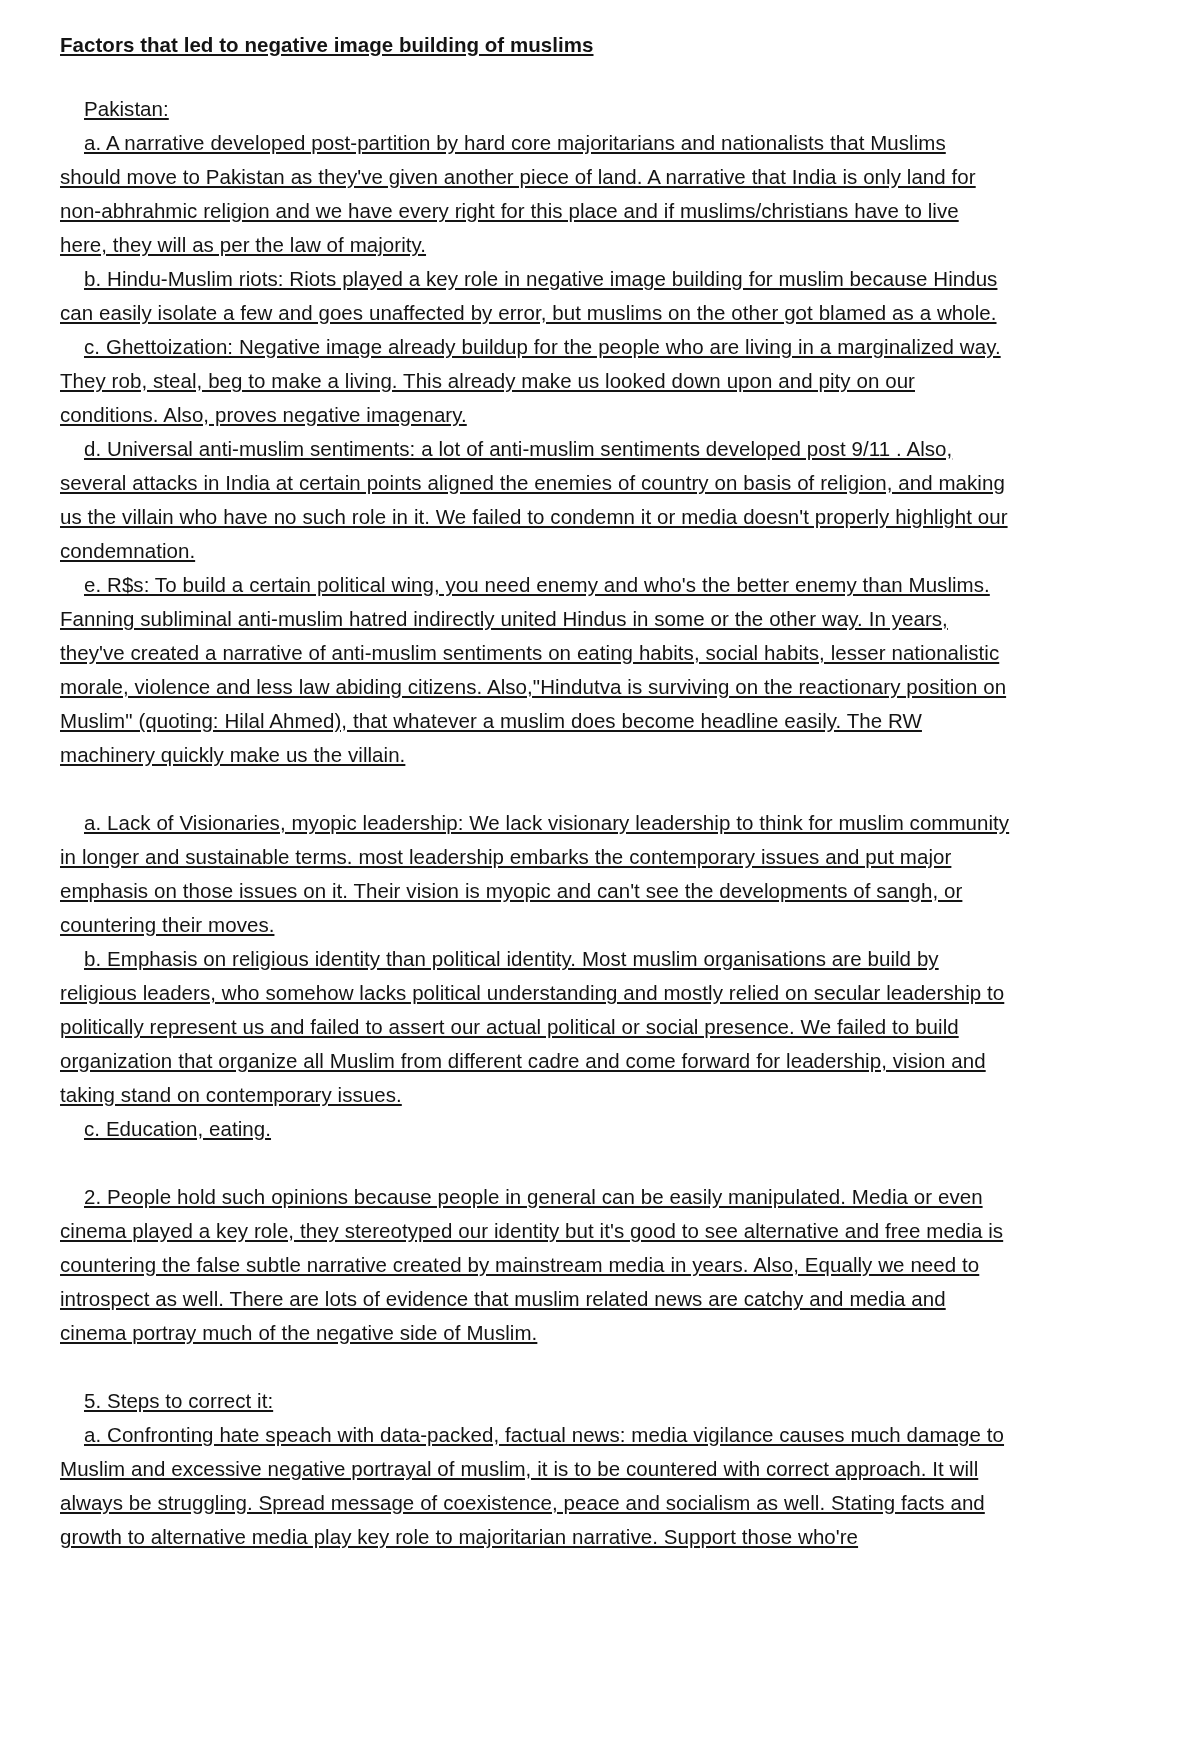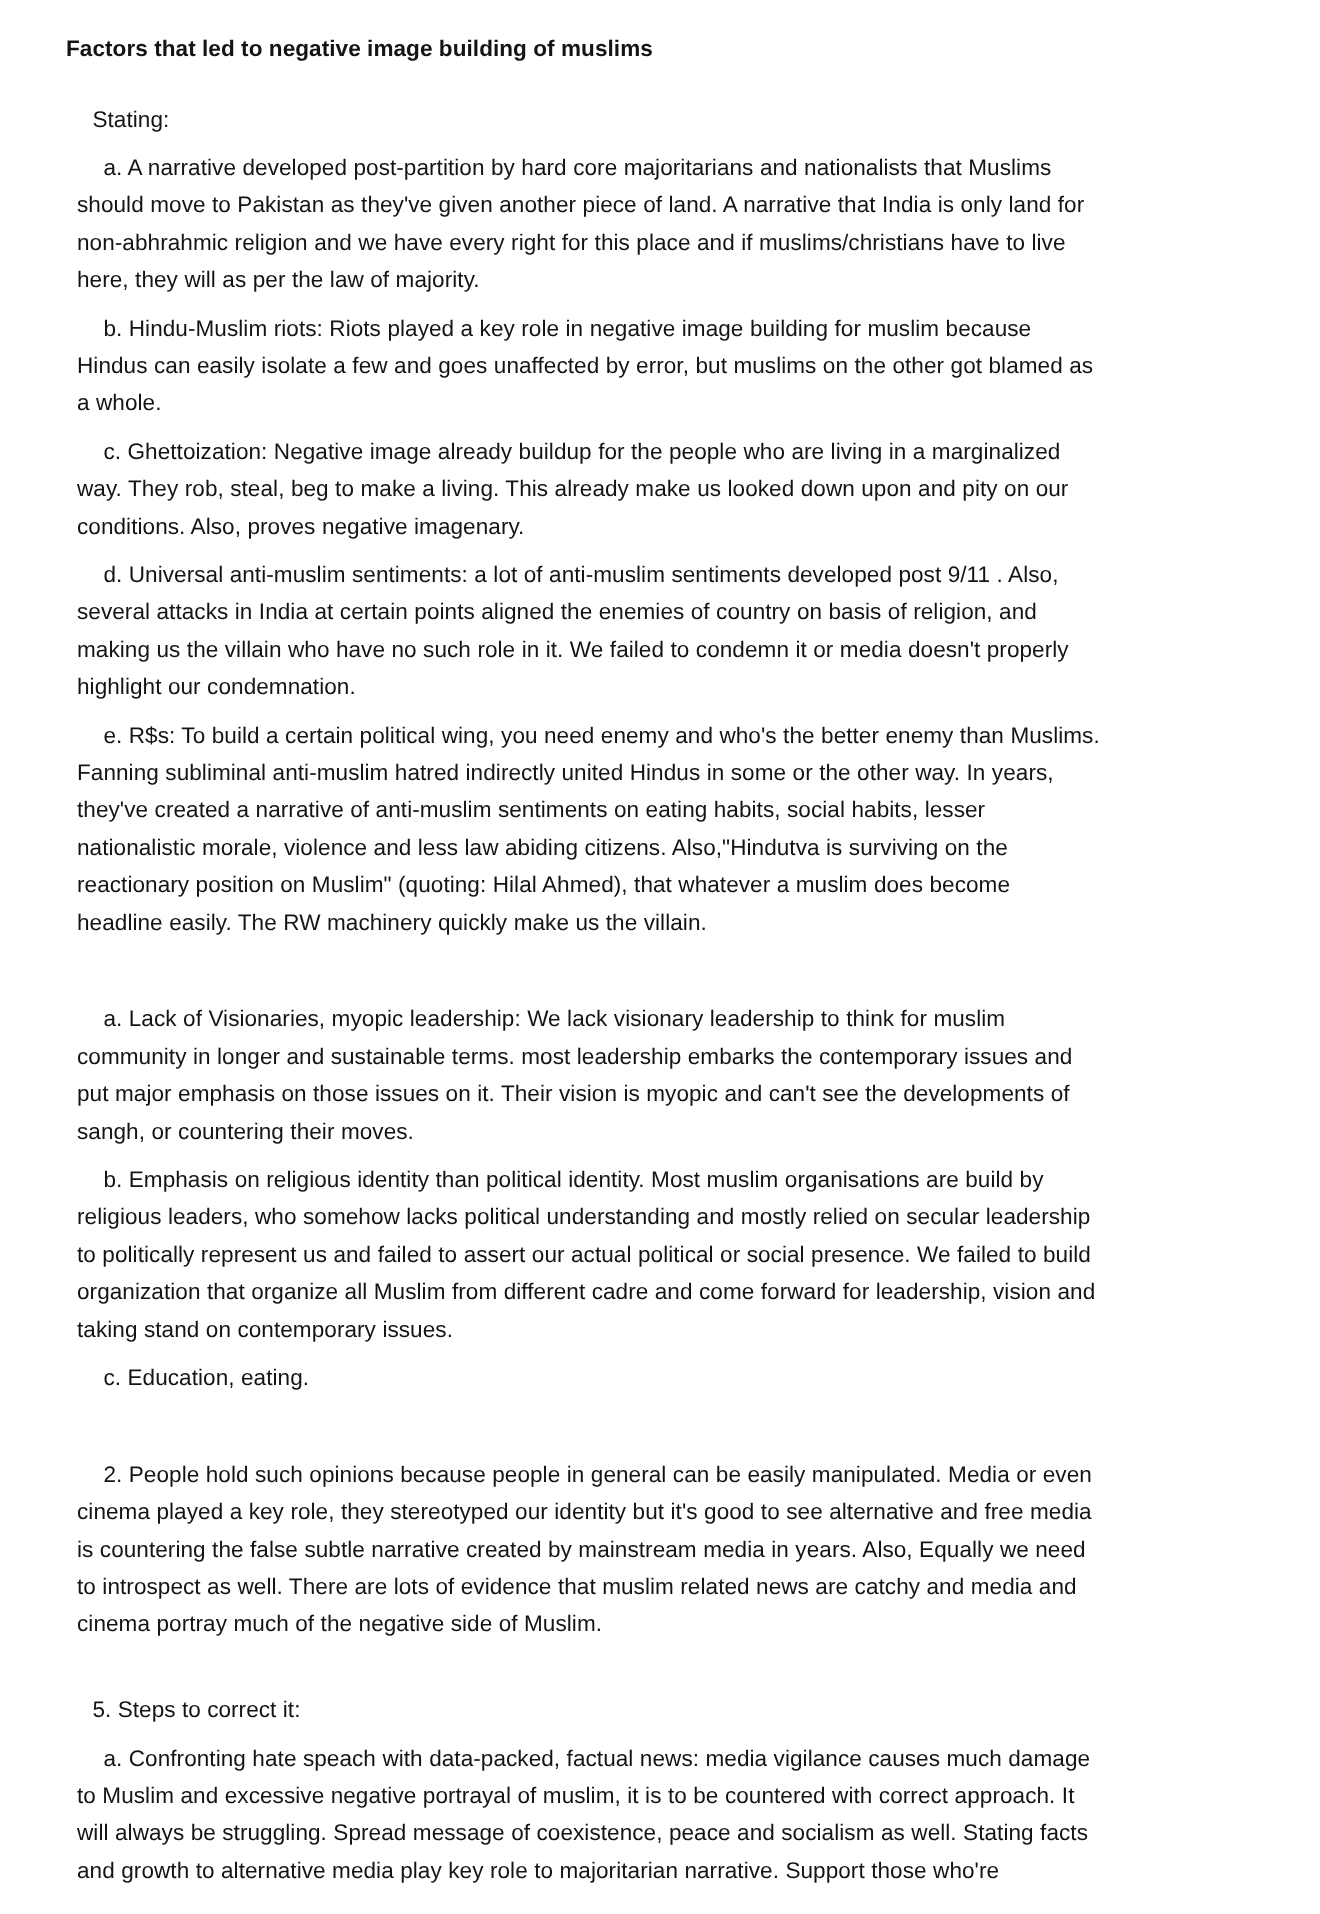--- a/index.html
+++ b/index.html
@@ -20,20 +20,21 @@
     position: relative;
     width: 1200px;
     height: 1740px;
     background: #ffffff;
     box-sizing: border-box;
     padding: 28px 0 0 0;
   }
   .content {
     width: 950px;
     margin: 0 0 0 60px;
+    text-decoration: underline;
   }
   .doc-title {
     font-size: 20.5px;
     line-height: 34px;
     color: #141414;
     margin: 0 0 30px 0;
     letter-spacing: 0.05px;
     white-space: pre-wrap;
   }
   .section {
@@ -44,41 +45,41 @@
     line-height: 34px;
     color: #141414;
     margin: 0;
     text-indent: 24px;
     letter-spacing: 0.05px;
   }
   .para {
     font-size: 20.5px;
     line-height: 34px;
     color: #141414;
-    margin: 10px;
+    margin: 0;
     text-indent: 24px;
     text-align: left;
     letter-spacing: 0.05px;
     word-spacing: 0.1px;
     hyphens: none;
   }
   .spacer-block {
     height: 34px;
   }
 </style>
 </head>
 <body>
 
 <div class="page">
   <div class="content">
 
     <h1 class="doc-title">Factors that led to negative image building of muslims</h1>
 
     <div class="section">
-      <p class="section-heading">Stating:</p>
+      <p class="section-heading">Pakistan:</p>
       <p class="para">a. A narrative developed post-partition by hard core majoritarians and nationalists that Muslims should move to Pakistan as they've given another piece of land. A narrative that India is only land for non-abhrahmic religion and we have every right for this place and if muslims/christians have to live here, they will as per the law of majority.</p>
       <p class="para">b. Hindu-Muslim riots: Riots played a key role in negative image building for muslim because Hindus can easily isolate a few and goes unaffected by error, but muslims on the other got blamed as a whole.</p>
       <p class="para">c. Ghettoization: Negative image already buildup for the people who are living in a marginalized way. They rob, steal, beg to make a living. This already make us looked down upon and pity on our conditions. Also, proves negative imagenary.</p>
       <p class="para">d. Universal anti-muslim sentiments: a lot of anti-muslim sentiments developed post 9/11 . Also, several attacks in India at certain points aligned the enemies of country on basis of religion, and making us the villain who have no such role in it. We failed to condemn it or media doesn't properly highlight our condemnation.</p>
       <p class="para">e. R$s: To build a certain political wing, you need enemy and who's the better enemy than Muslims. Fanning subliminal anti-muslim hatred indirectly united Hindus in some or the other way. In years, they've created a narrative of anti-muslim sentiments on eating habits, social habits, lesser nationalistic morale, violence and less law abiding citizens. Also,"Hindutva is surviving on the reactionary position on Muslim" (quoting: Hilal Ahmed), that whatever a muslim does become headline easily. The RW machinery quickly make us the villain.</p>
     </div>
 
     <div class="spacer-block"></div>
 
     <div class="section">

